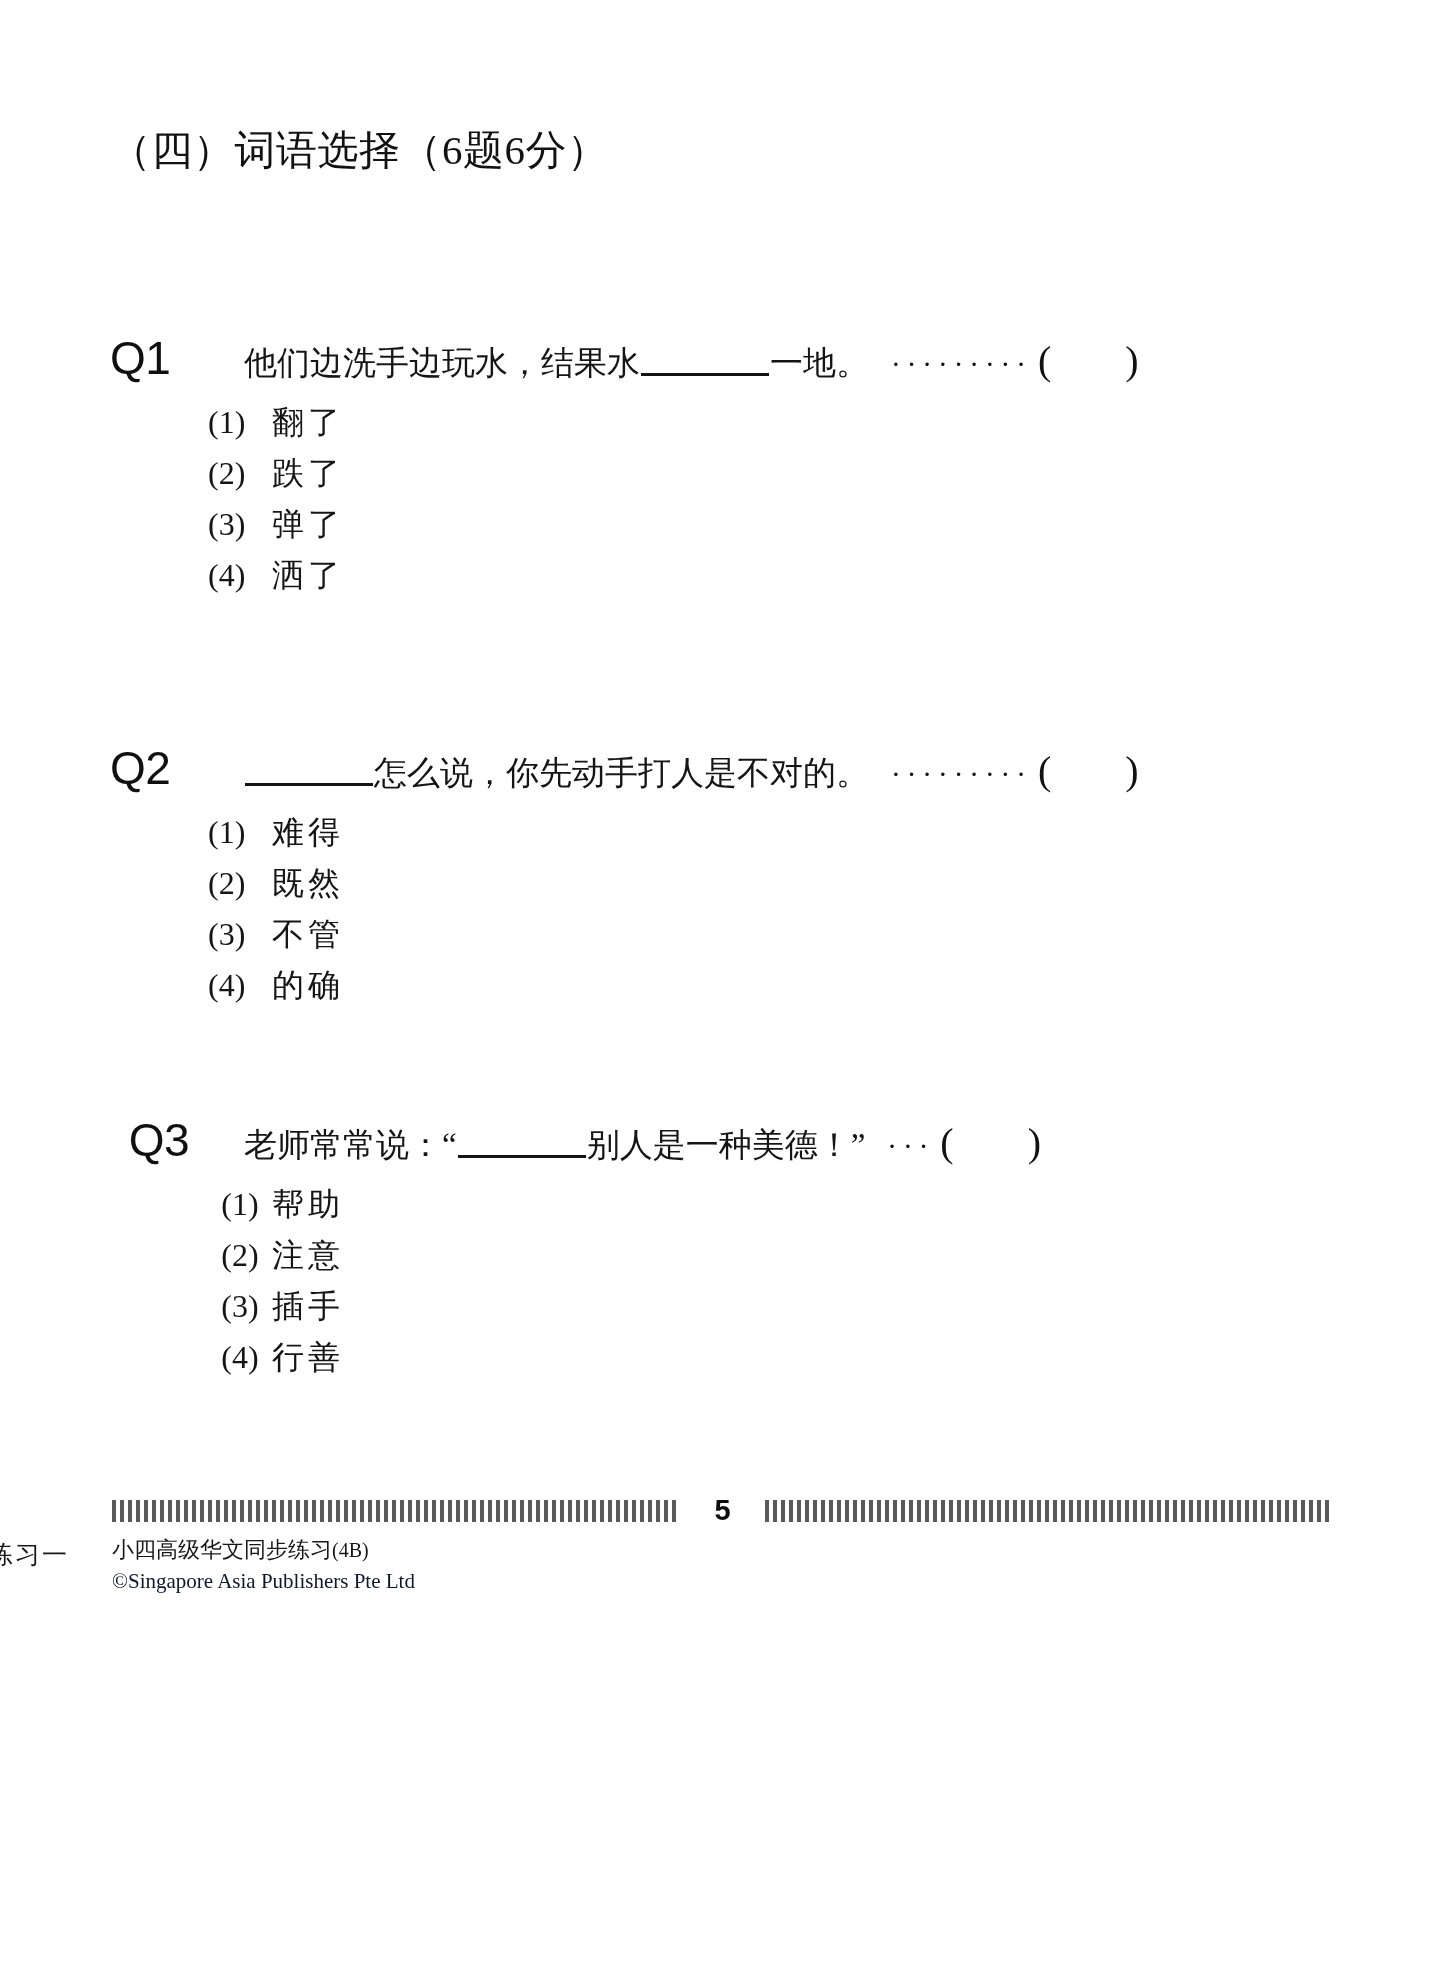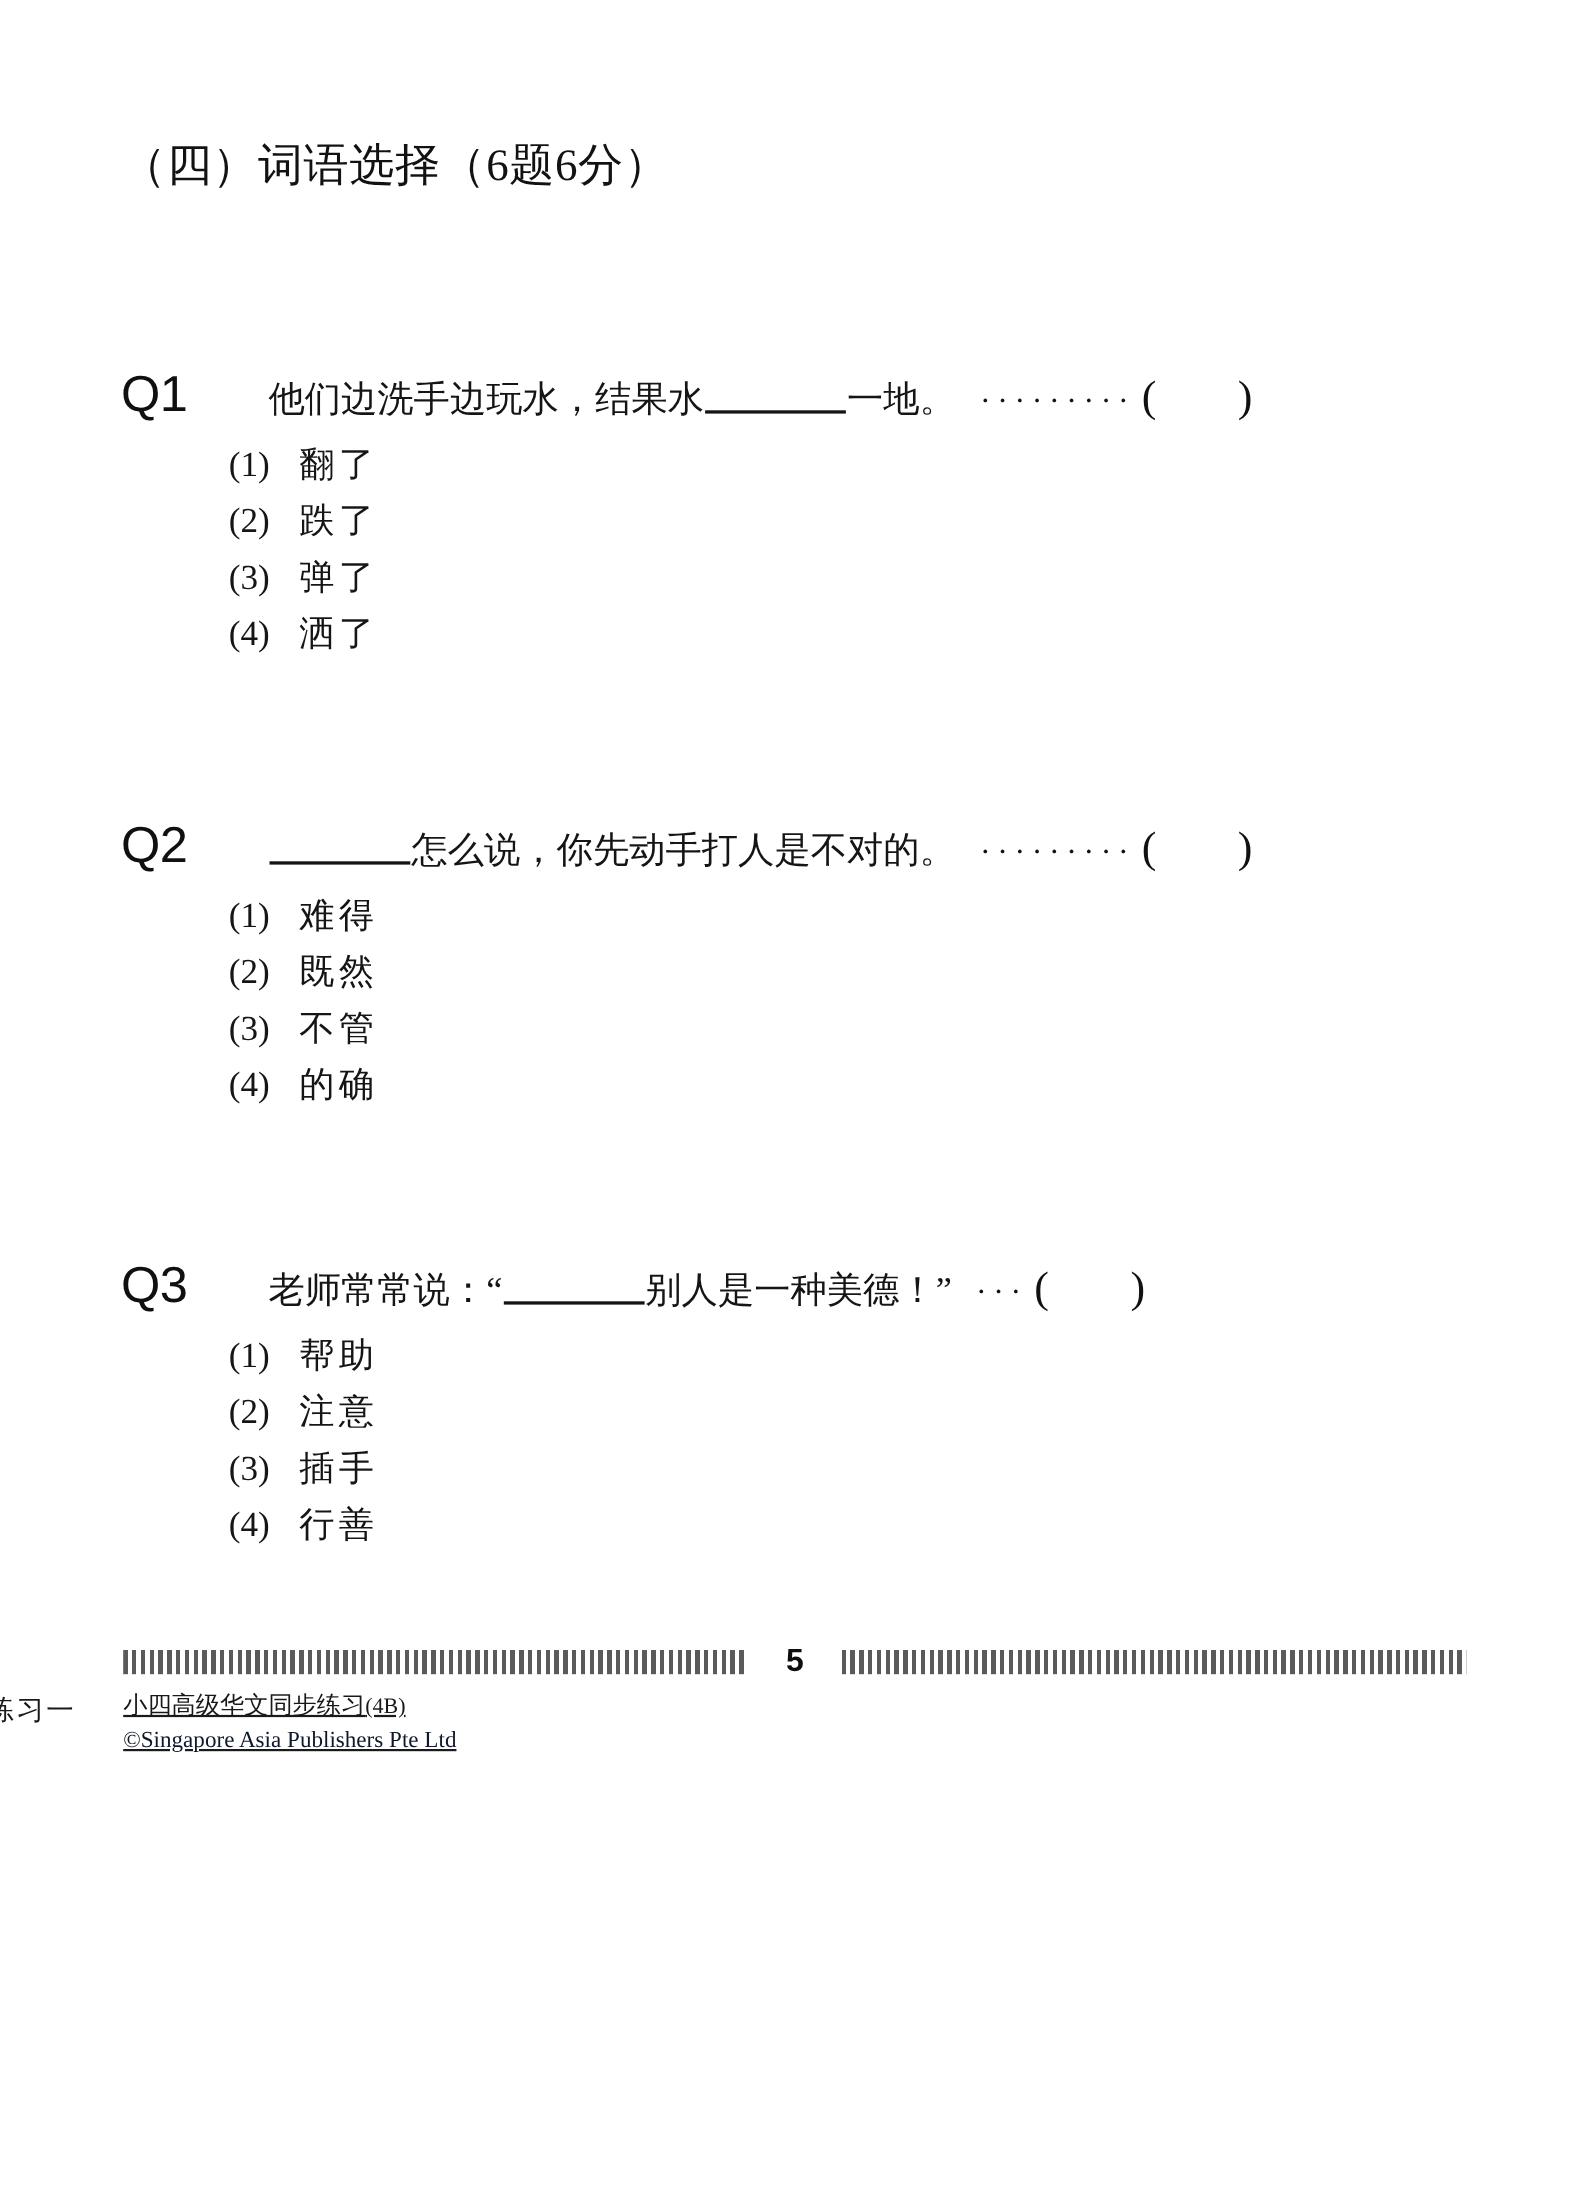--- a/index.html
+++ b/index.html
@@ -42,21 +42,21 @@
   }
 
   
   .question-block {
     position: absolute;
     left: 110px;
     width: 1230px;
   }
   #q-0 { top: 330px; }
   #q-1 { top: 740px; }
-  #q-2 { top: 1140px; }
+  #q-2 { top: 1112px; text-align: center; }
 
   .q-stem-row {
     display: flex;
     align-items: baseline;
     white-space: nowrap;
     font-size: 33px;
     line-height: 1.25;
   }
   .q-label {
     flex: 0 0 auto;
@@ -151,21 +151,20 @@
     font-weight: bold;
     font-family: "Liberation Sans", "DejaVu Sans", sans-serif;
     color: #0d0d0d;
     transform: translateY(-1px);
   }
   .footer-left {
     position: absolute;
     left: 112px;
     top: 36px;
     line-height: 1.45;
-    text-decoration: underline;
   }
   .footer-title {
     font-size: 22px;
     color: #181818;
     white-space: nowrap;
   }
   .footer-title .suffix {
     font-family: "Liberation Serif", "DejaVu Serif", serif;
     font-size: 20px;
   }

